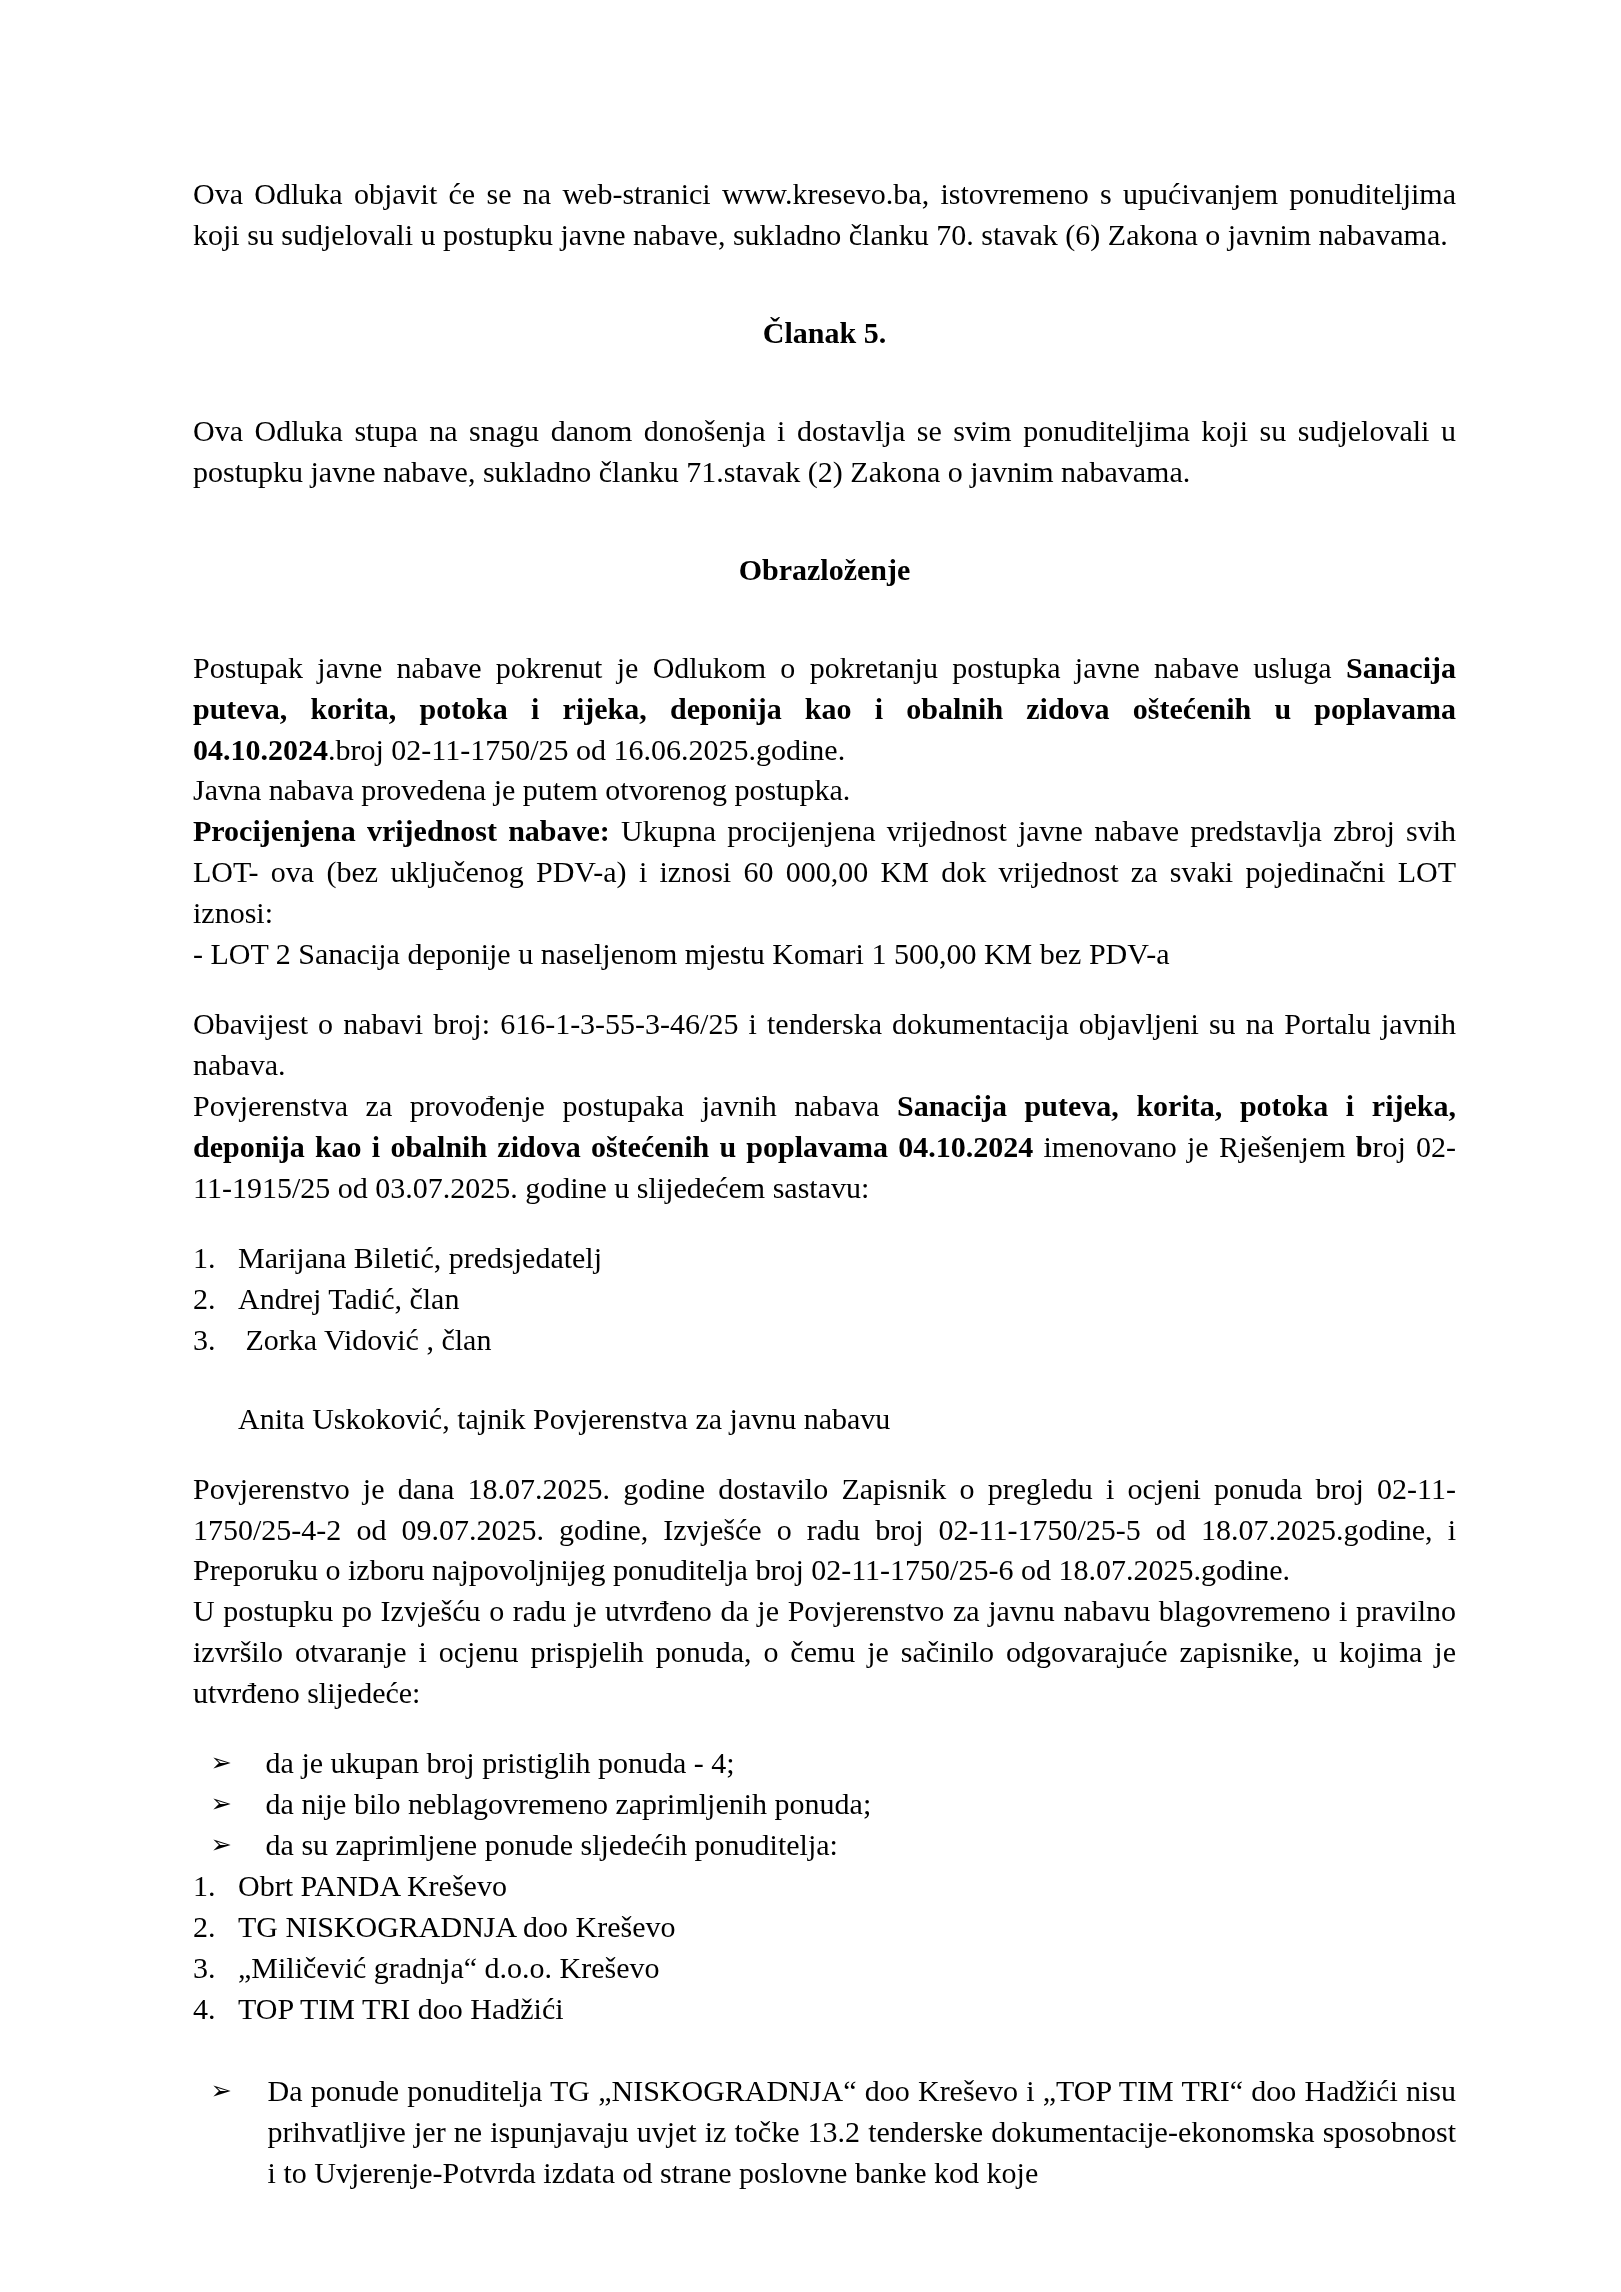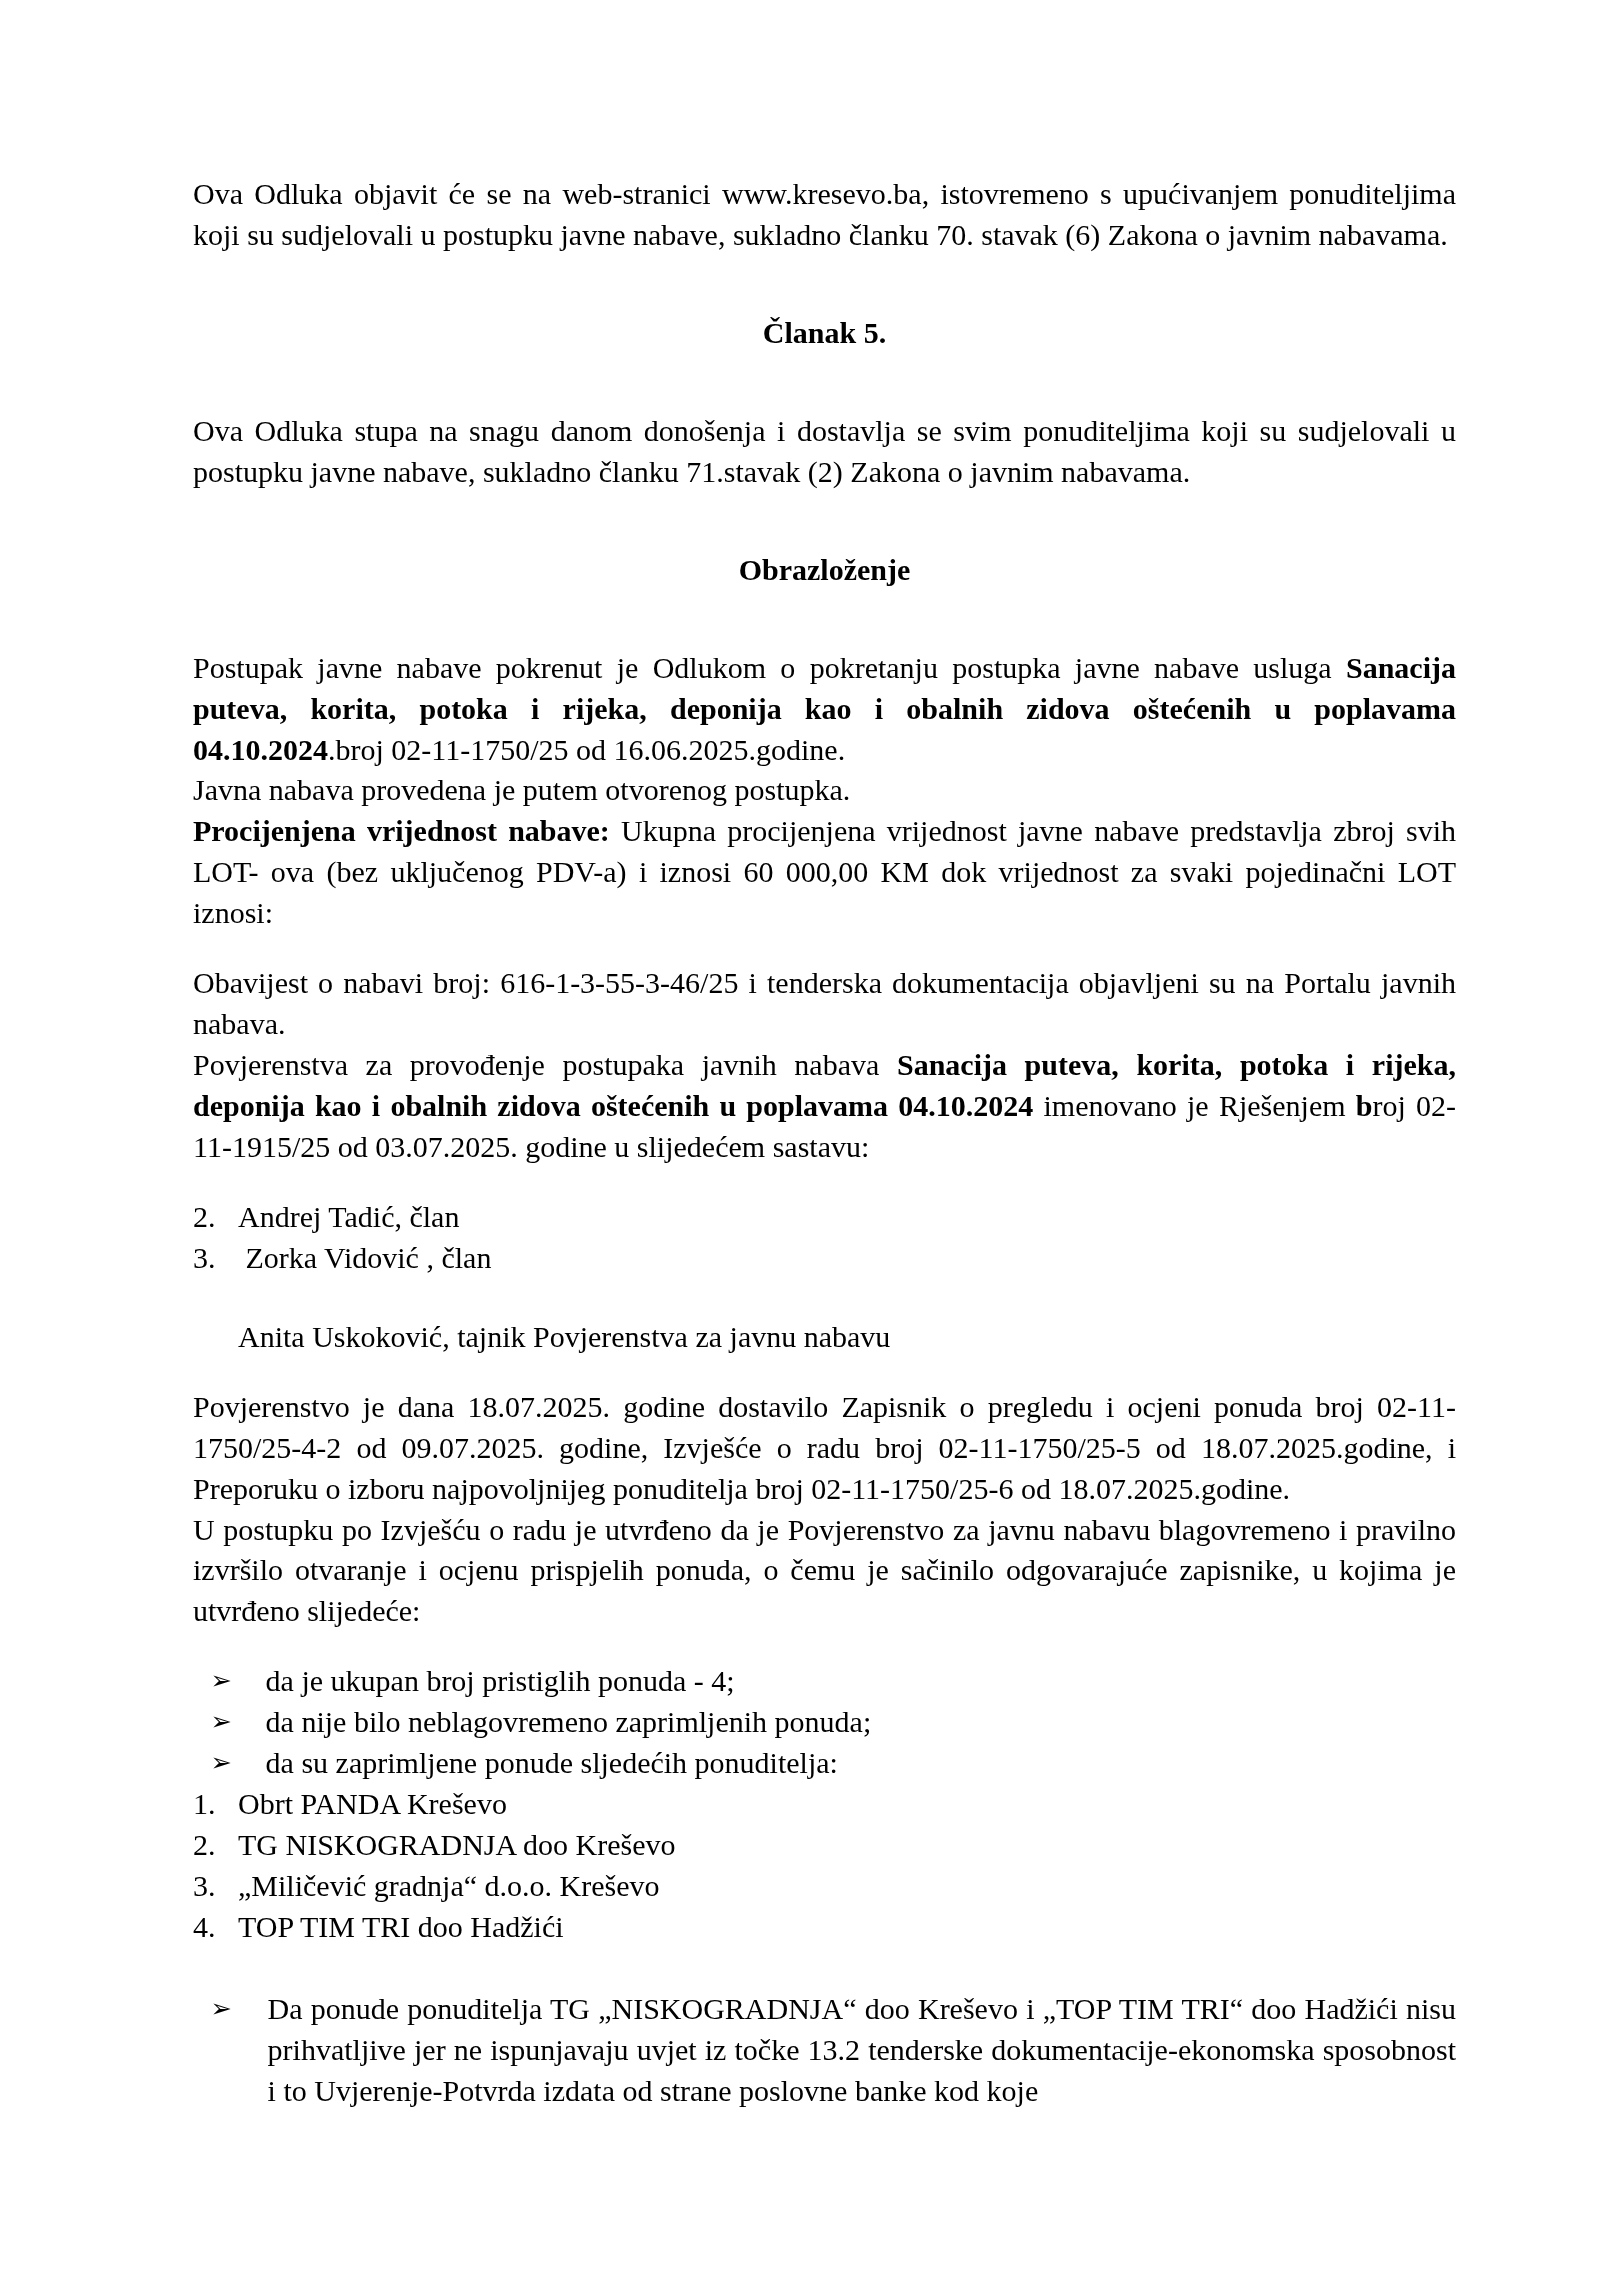--- a/index.html
+++ b/index.html
@@ -110,30 +110,32 @@
     <p class="center-head">Obrazloženje</p>
 
     <div class="spacer-lg"></div>
 
     <p class="para"><span>Postupak javne nabave pokrenut je Odlukom o pokretanju postupka javne nabave usluga </span><b>Sanacija puteva, korita, potoka i rijeka, deponija kao i obalnih zidova oštećenih u poplavama 04.10.2024</b><span>.broj 02-11-1750/25 od 16.06.2025.godine.</span></p>
 
     <p class="tight">Javna nabava provedena je putem otvorenog postupka.</p>
 
     <p class="para"><b>Procijenjena vrijednost nabave:</b><span> Ukupna procijenjena vrijednost javne nabave predstavlja zbroj svih LOT-  ova (bez uključenog PDV-a) i iznosi 60 000,00 KM dok vrijednost za svaki pojedinačni LOT iznosi:</span></p>
 
+    <p class="tight">- LOT 2 Sanacija deponije u naseljenom mjestu Komari 1 500,00 KM bez PDV-a</p>
 
     <div class="spacer-md"></div>
 
     <p class="para">Obavijest o nabavi broj: 616-1-3-55-3-46/25 i tenderska dokumentacija  objavljeni su na Portalu javnih nabava.</p>
 
     <p class="para"><span>Povjerenstva za provođenje postupaka javnih nabava </span><b>Sanacija puteva, korita, potoka i rijeka, deponija kao i obalnih zidova oštećenih u poplavama 04.10.2024</b><span> imenovano je Rješenjem </span><b>b</b><span>roj 02-11-1915/25 od 03.07.2025. godine u slijedećem sastavu:</span></p>
 
     <div class="spacer-md"></div>
 
     <ol class="num-list members-list">
+      <li><span class="num">1.</span><span>Marijana Biletić, predsjedatelj</span></li>
       <li><span class="num">2.</span><span>Andrej Tadić, član</span></li>
       <li><span class="num">3.</span><span> Zorka Vidović , član</span></li>
       <li>
           <span class="cont">Anita Uskoković, tajnik Povjerenstva za javnu nabavu</span>
         </li>
     </ol>
 
     <div class="spacer-md"></div>
 
     <p class="para">Povjerenstvo je dana 18.07.2025. godine dostavilo  Zapisnik o pregledu i ocjeni ponuda broj 02-11-1750/25-4-2  od  09.07.2025.  godine,  Izvješće  o  radu  broj  02-11-1750/25-5  od 18.07.2025.godine, i Preporuku o izboru najpovoljnijeg ponuditelja broj 02-11-1750/25-6 od 18.07.2025.godine.</p>

